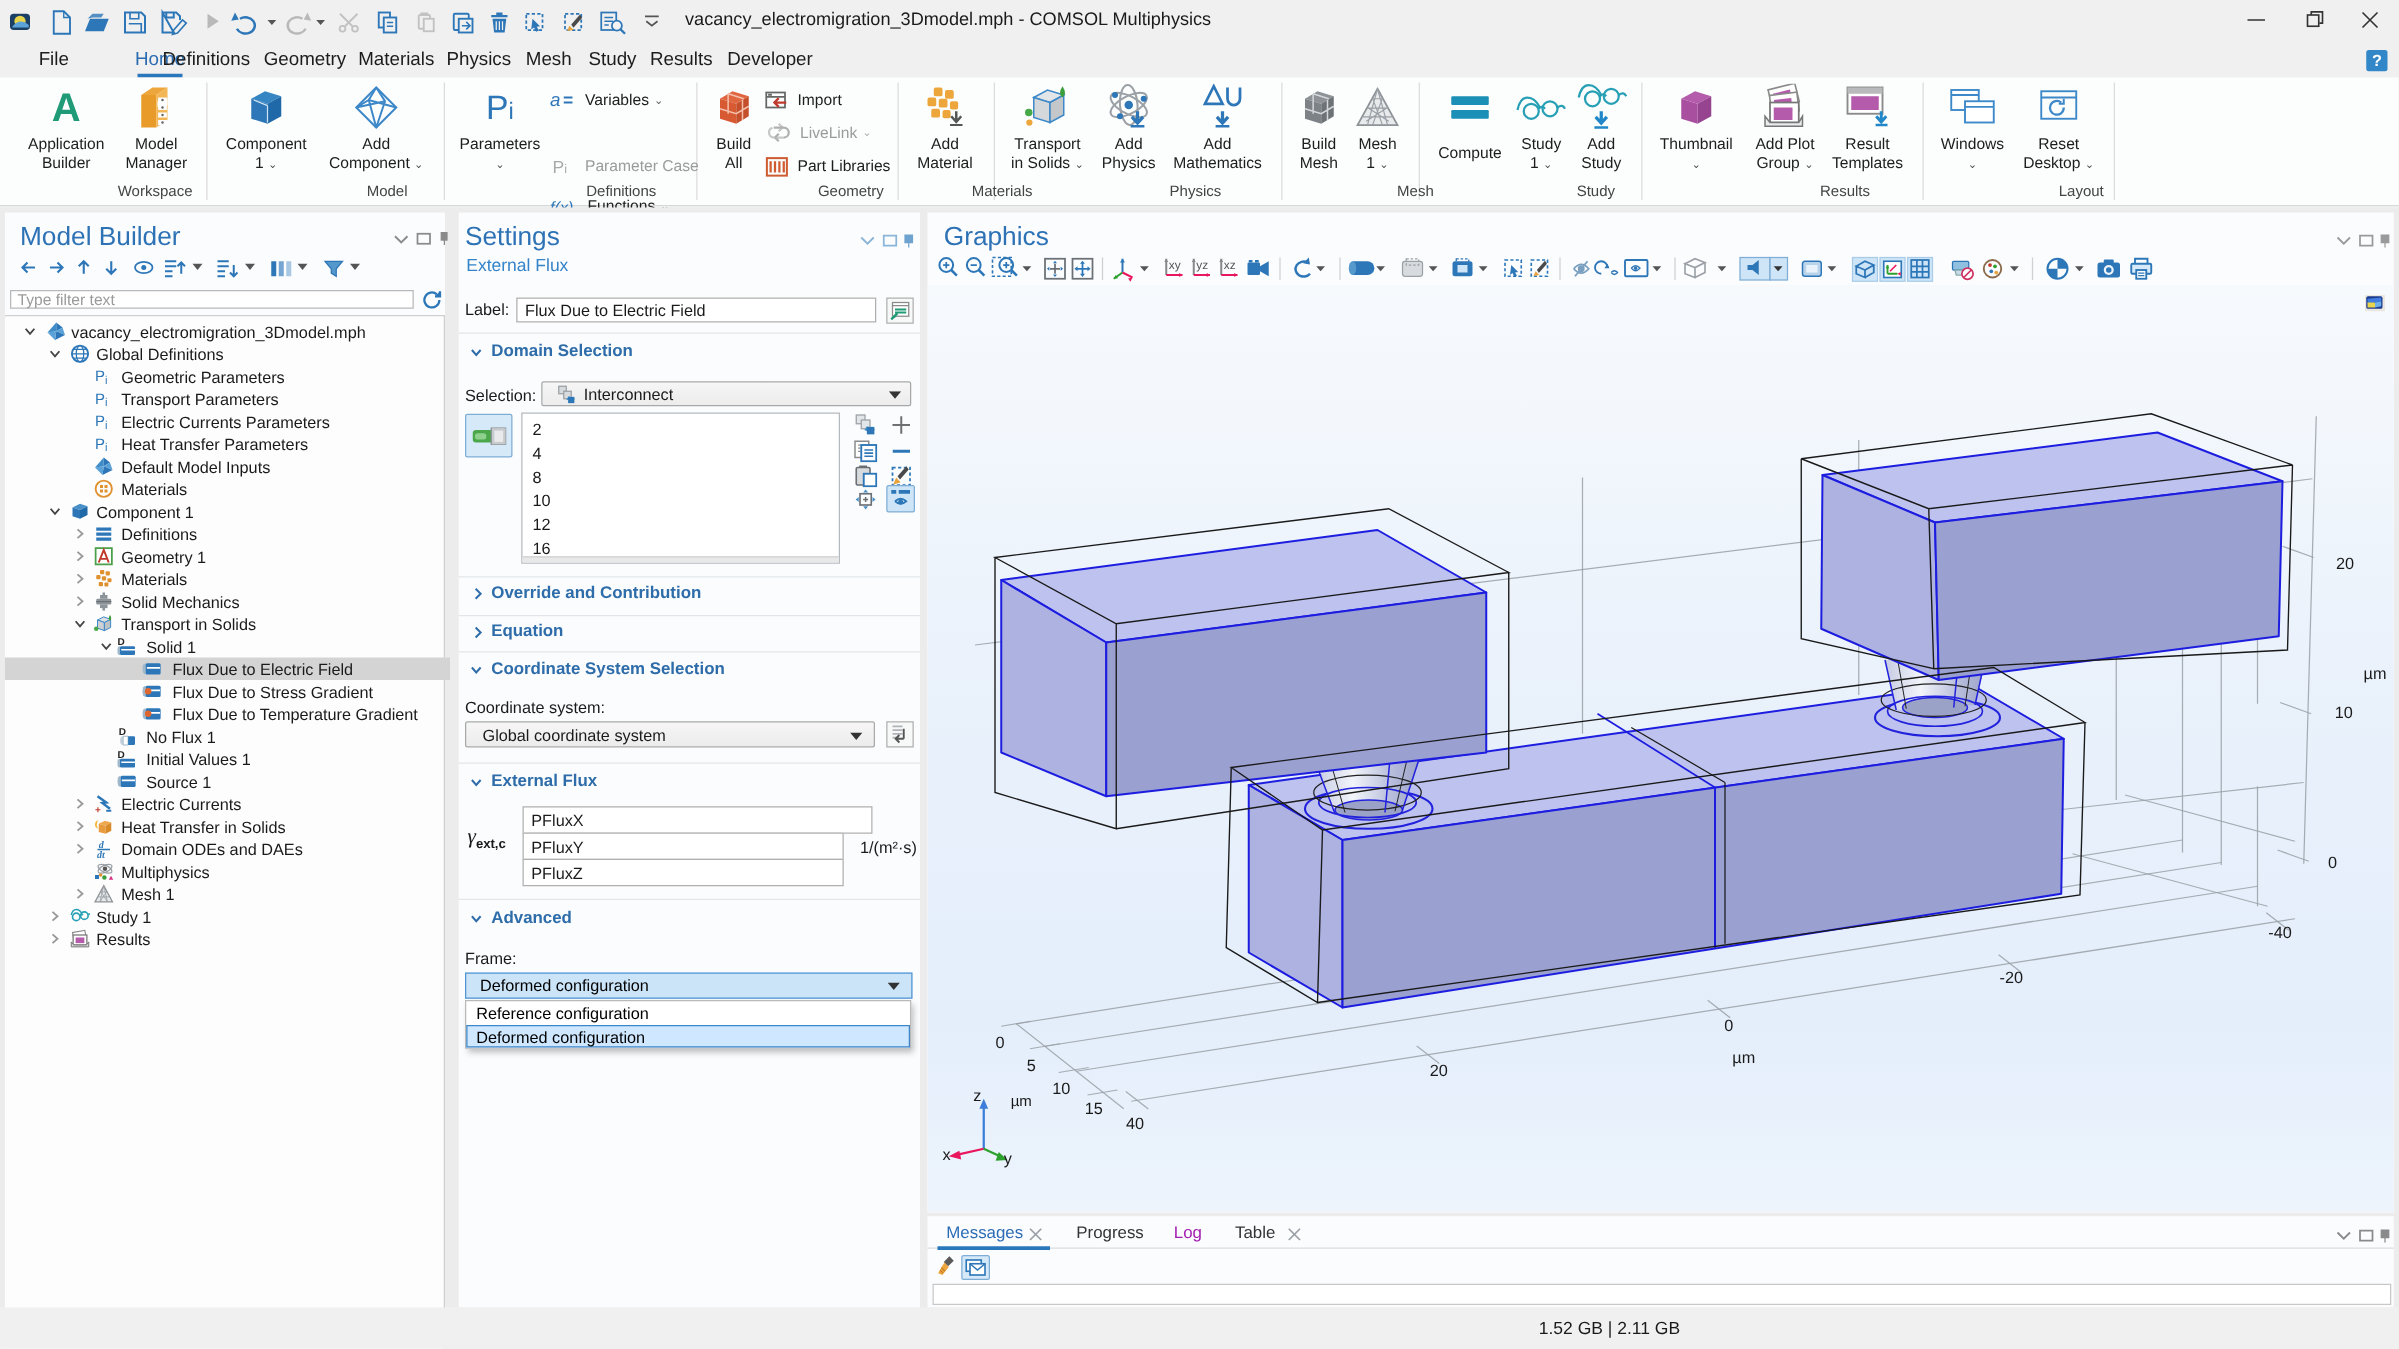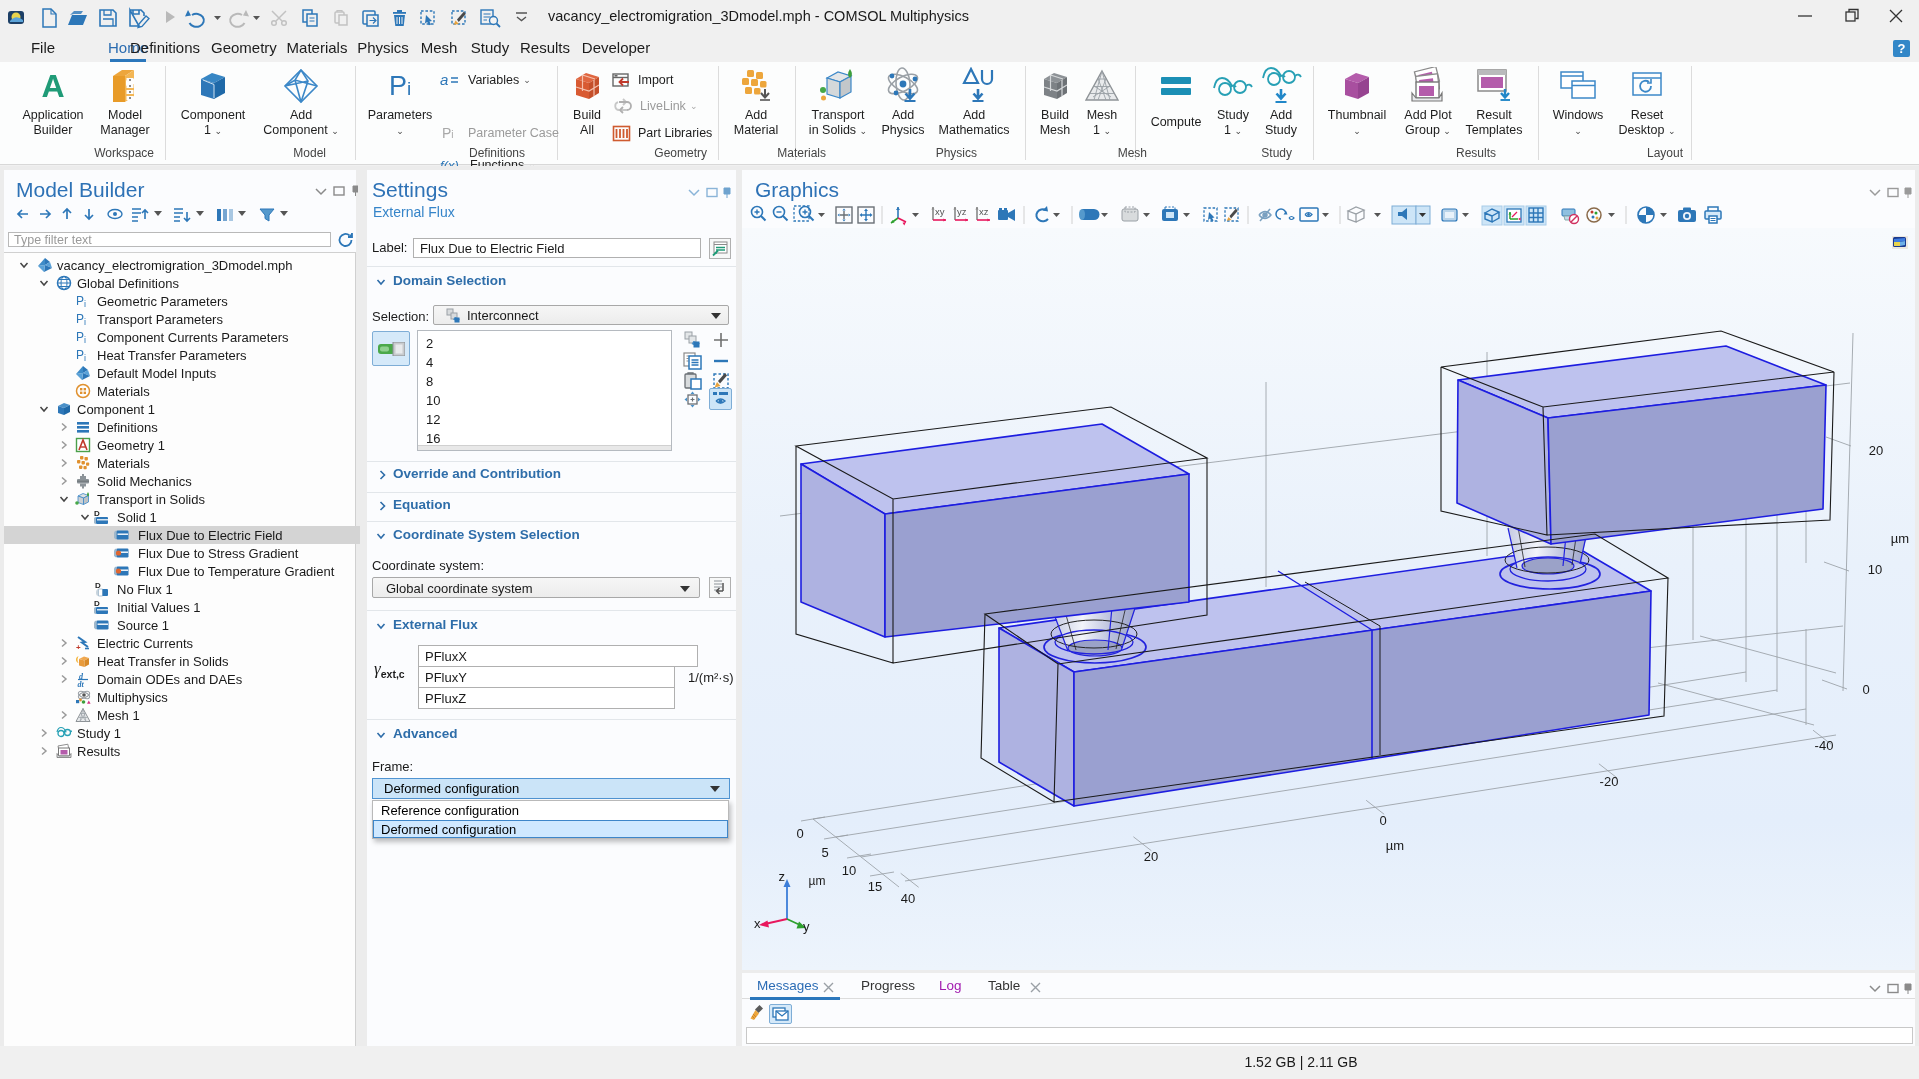--- a/index.html
+++ b/index.html
@@ -683,21 +683,21 @@
 <div class="trow" style="top:140px;">
       <svg class="ticon" style="left:71px">
         <use href="#i-pi"></use>
       </svg>
       <span class="tx" style="left:93px">Transport Parameters</span>
     </div>
 <div class="trow" style="top:158px;">
       <svg class="ticon" style="left:71px">
         <use href="#i-pi"></use>
       </svg>
-      <span class="tx" style="left:93px">Component Currents Parameters</span>
+      <span class="tx" style="left:93px">Electric Currents Parameters</span>
     </div>
 <div class="trow" style="top:176px;">
       <svg class="ticon" style="left:71px">
         <use href="#i-pi"></use>
       </svg>
       <span class="tx" style="left:93px">Heat Transfer Parameters</span>
     </div>
 <div class="trow" style="top:194px;">
       <svg class="ticon" style="left:71px">
         <use href="#i-mph"></use>
@@ -1342,16 +1342,16 @@
     </svg>
 <div class="abs" style="left:27px;top:31px;width:23px;height:20px;background:#d5e9f9;border:1px solid #7eadd6;border-radius:2px;"><svg width="21" height="18" viewBox="0 0 21 18" fill="none">
         <rect x="3" y="3" width="12" height="9" stroke="#2d77b8" stroke-width="1.3" fill="#fff"></rect>
         <rect x="6" y="6" width="12" height="9" stroke="#2d77b8" stroke-width="1.3" fill="#fff"></rect>
         <path d="M6 6 l6 5 6 -5" stroke="#2d77b8" stroke-width="1.2"></path>
       </svg></div>
 <div class="tin" style="left:4px;top:54px;width:1167px;height:17px;border-color:#c8c8c8;"></div>
 </div>
 
 <div id="statusbar">
-    <div class="abs" style="left:1231px;top:8px;width:140px;text-align:center;">1.52 GB | 2.11 GB</div>
+    <div class="abs" style="left:1231px;top:8px;width:140px;">1.52 GB | 2.11 GB</div>
   </div>
 
 <div class="abs" style="left:1893px;top:40px;width:17px;height:17px;background:#3287c8;border-radius:2px;color:#fff;font-size:13px;font-weight:bold;text-align:center;line-height:17px;">?</div>
 
 </body></html>

